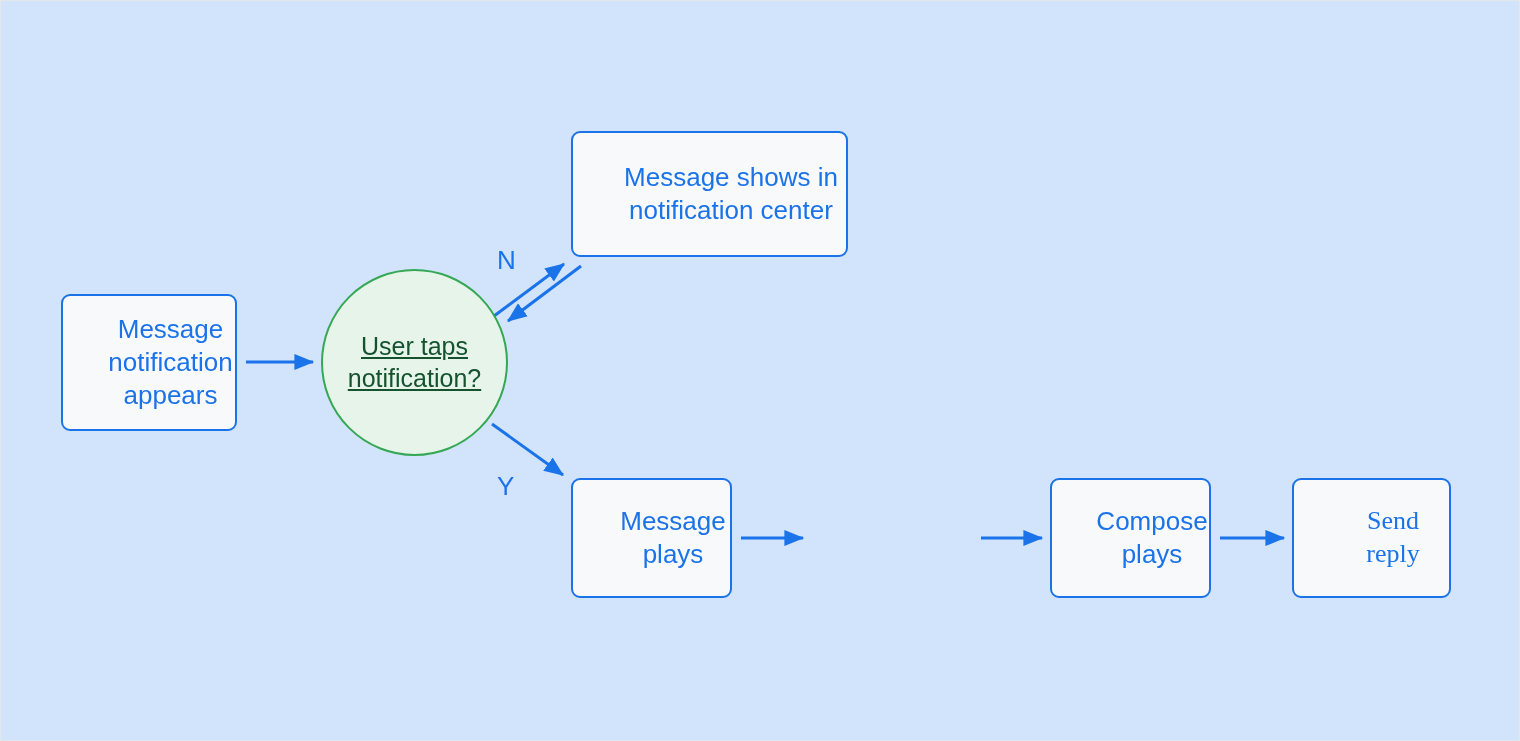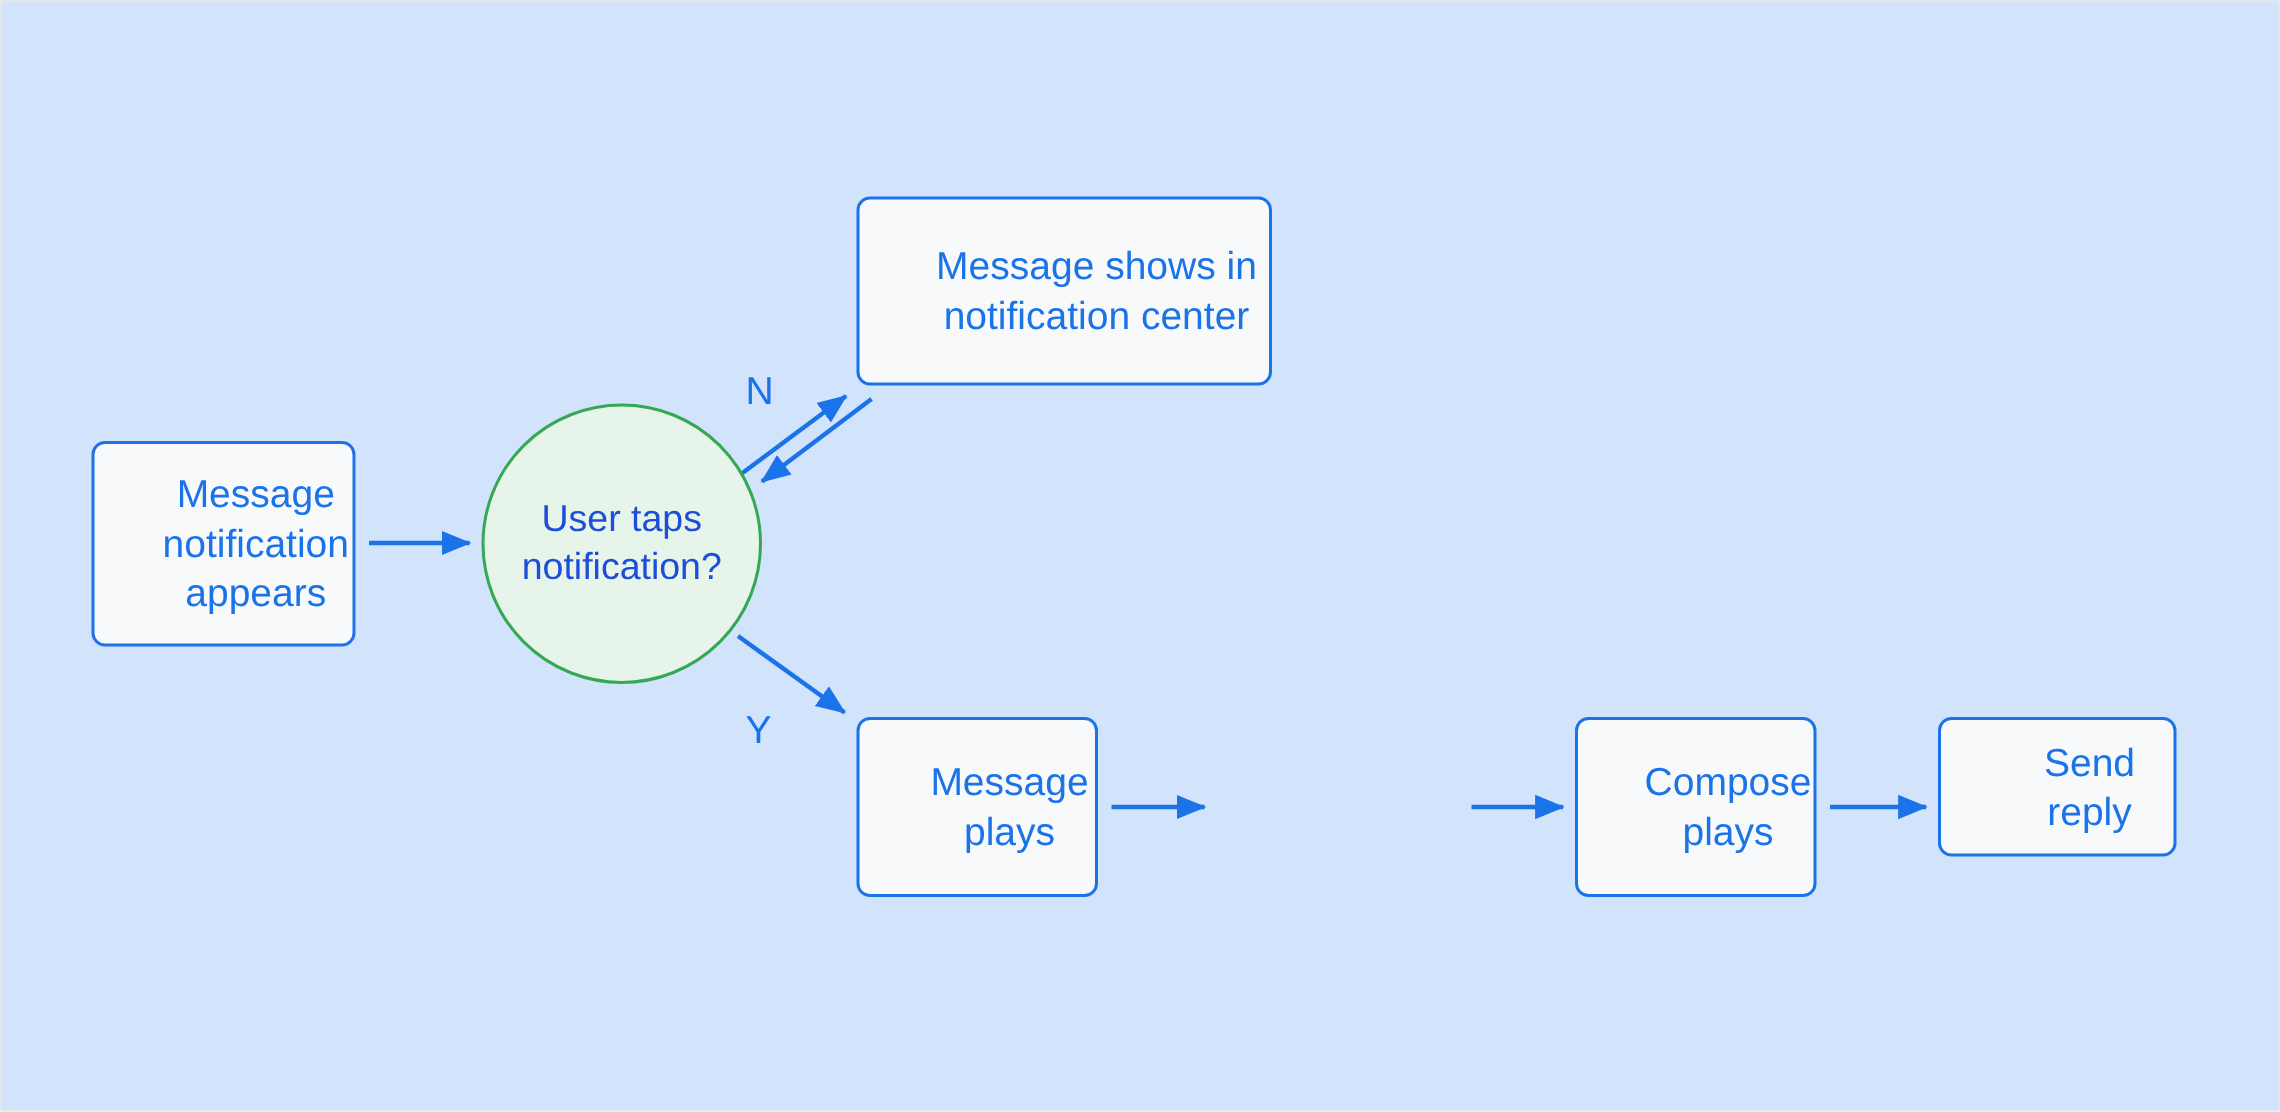--- a/index.html
+++ b/index.html
@@ -102,42 +102,42 @@
       <line x1="1219" y1="537" x2="1283" y2="537" stroke="#1a73e8" stroke-width="3" marker-end="url(#arrowhead)"></line>
     </g>
   </svg>
 
   <div class="node node-process" style="left: 60px; top: 293px; width: 176px; height: 137px; background: rgb(248, 249, 250); border-color: rgb(26, 115, 232); color: rgb(26, 115, 232);">
     <span class="node-label">Message
 notification
 appears</span>
   </div>
 
-  <div class="node node-decision" style="left: 320px; top: 268px; width: 187px; height: 187px; background: rgb(230, 244, 234); border-color: rgb(52, 168, 83); color: #1d4ed8;">
+  <div class="node node-decision" style="left: 320px; top: 268px; width: 187px; height: 187px; background: rgb(230, 244, 234); border-color: rgb(52, 168, 83); color: #14532d; text-decoration: underline;">
     <span class="node-label">User taps
 notification?</span>
   </div>
 
   <div class="node node-process" style="left: 570px; top: 130px; width: 277px; height: 126px; background: rgb(248, 249, 250); border-color: rgb(26, 115, 232); color: rgb(26, 115, 232);">
     <span class="node-label">Message shows in
 notification center</span>
   </div>
 
   <div class="node node-process" style="left: 570px; top: 477px; width: 161px; height: 120px; background: rgb(248, 249, 250); border-color: rgb(26, 115, 232); color: rgb(26, 115, 232);">
     <span class="node-label">Message
 plays</span>
   </div>
 
 
   <div class="node node-process" style="left: 1049px; top: 477px; width: 161px; height: 120px; background: rgb(248, 249, 250); border-color: rgb(26, 115, 232); color: rgb(26, 115, 232);">
     <span class="node-label">Compose
 plays</span>
   </div>
 
-  <div class="node node-process" style="left: 1291px; top: 477px; width: 159px; height: 93px; background: rgb(248, 249, 250); border-color: rgb(26, 115, 232); color: rgb(26, 115, 232);">
+  <div class="node node-process" style="left: 1291px; top: 477px; width: 159px; height: 120px; background: rgb(248, 249, 250); border-color: rgb(26, 115, 232); color: rgb(26, 115, 232); font-family: Liberation Serif, serif;">
     <span class="node-label">Send
 reply</span>
   </div>
 
   <div class="edge-label" style="left: 496px; top: 246px; color: rgb(26, 115, 232);">N</div>
 
   <div class="edge-label" style="left: 496px; top: 472px; color: rgb(26, 115, 232);">Y</div>
 
 </div>
 

